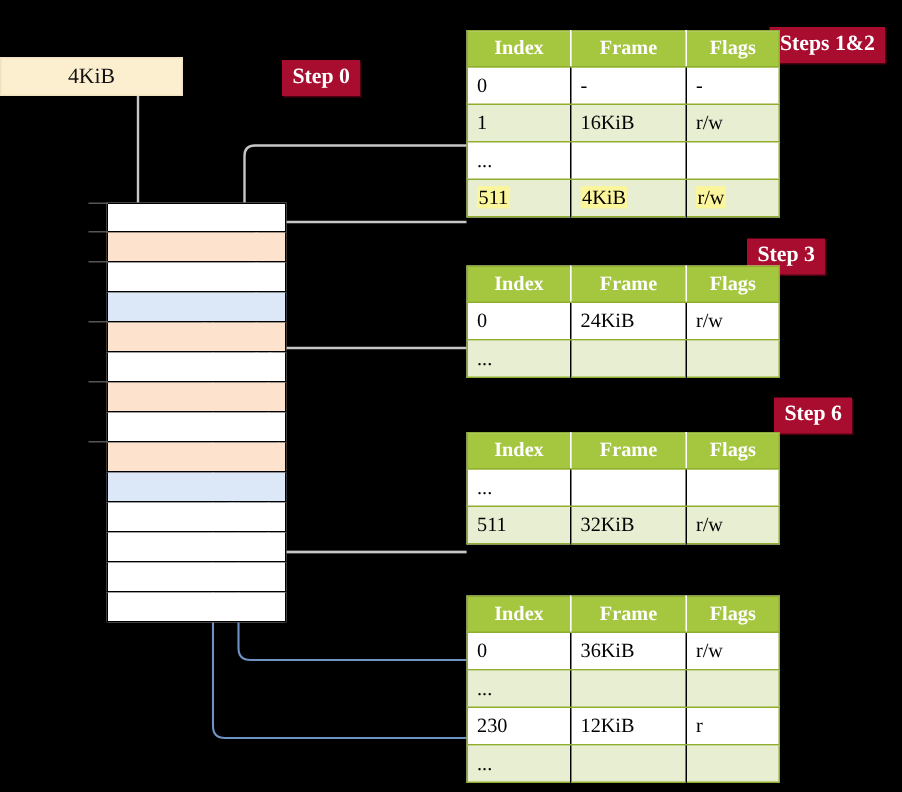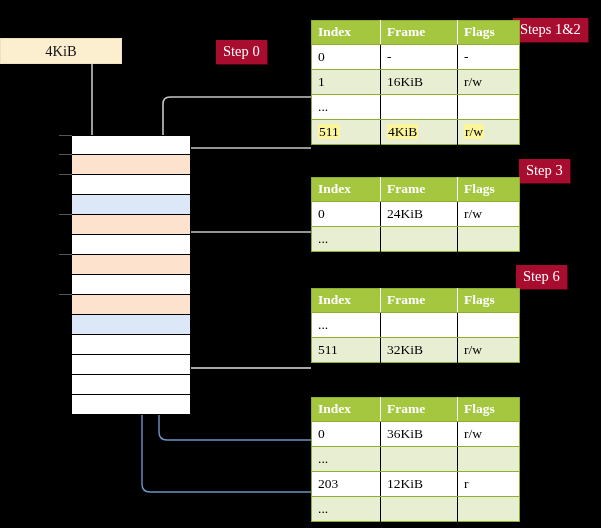--- a/index.html
+++ b/index.html
@@ -27,20 +27,21 @@
   
   .badge{
     position:absolute;
     background:#a80c2e;
     color:#ffffff;
     font-size:14.5px;
     line-height:1;
     padding:4px 7px 5px 7px;
     white-space:nowrap;
     box-shadow:1px 1px 0 #4d0010;
+    font-weight:bold;
   }
 
   
   #memwrap{position:absolute;}
   .memrow{
     box-sizing:border-box;
     border-left:1.5px solid #000;
     border-right:1.5px solid #000;
     border-bottom:1.5px solid #000;
     background:#ffffff;
@@ -61,21 +62,21 @@
     border-collapse:collapse;
     border:1px solid #8fae2e;
     background:#fff;
     font-size:13.5px;
     table-layout:fixed;
   }
   .ptable th{
     background:#a5c63f;
     color:#ffffff;
     font-weight:bold;
-    text-align:left;
+    text-align:center;
     padding:3px 6px 4px 6px;
     border-right:1px solid #ffffff;
     border-bottom:1px solid #8fae2e;
     font-size:13.5px;
     white-space:nowrap;
   }
   .ptable th:last-child{border-right:none;}
   .ptable td{
     padding:3px 6px 4px 6px;
     border-right:1px solid #000;
@@ -135,25 +136,25 @@
 
     <g>
       <path d="M 311,492 L 150,492 Q 142,492 142,484 L 142,213" fill="none" stroke="#6f93c4" stroke-width="1.4" marker-end="url(#ah-blue)"></path>
     </g>
   </svg>
 
   <div class="srcbox" style="left:0px;top:38px;width:120px;height:24px;">
     <span>4KiB</span>
   </div>
 
-  <div class="badge" style="left:188px;top:40px;margin-left:28px;">Step 0</div>
+  <div class="badge" style="left:188px;top:40px;">Step 0</div>
 
   <div class="badge" style="left:513px;top:18px;">Steps 1&amp;2</div>
 
-  <div class="badge" style="left:519px;top:159px;">Step 3</div>
+  <div class="badge" style="left:498px;top:159px;">Step 3</div>
 
   <div class="badge" style="left:516px;top:265px;">Step 6</div>
 
   <div id="memwrap" style="left:71px;top:135px;width:120px;">
       <div class="memrow first" style="height: 20px;">
         <span class="tick"></span>
       </div>
       <div class="memrow peach" style="height: 20px;">
         <span class="tick"></span>
       </div>
@@ -268,21 +269,21 @@
           <td class="c-idx">0</td>
           <td class="c-frm">36KiB</td>
           <td class="c-flg">r/w</td>
         </tr>
         <tr class="alt">
           <td class="c-idx">...</td>
           <td class="c-frm"></td>
           <td class="c-flg"></td>
         </tr>
         <tr>
-          <td class="c-idx">203</td>
+          <td class="c-idx">230</td>
           <td class="c-frm">12KiB</td>
           <td class="c-flg">r</td>
         </tr>
         <tr class="alt">
           <td class="c-idx">...</td>
           <td class="c-frm"></td>
           <td class="c-flg"></td>
         </tr>
       </tbody>
   </table>

